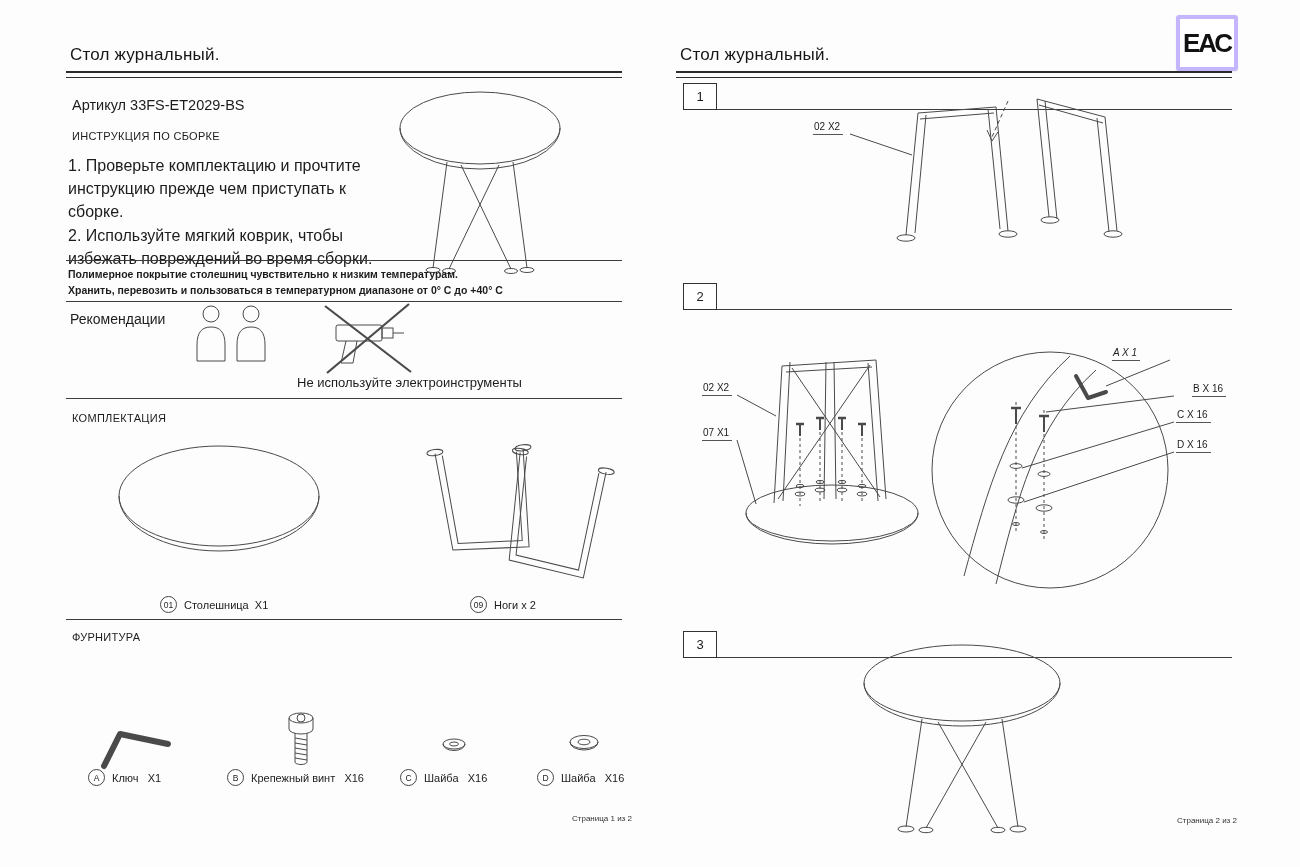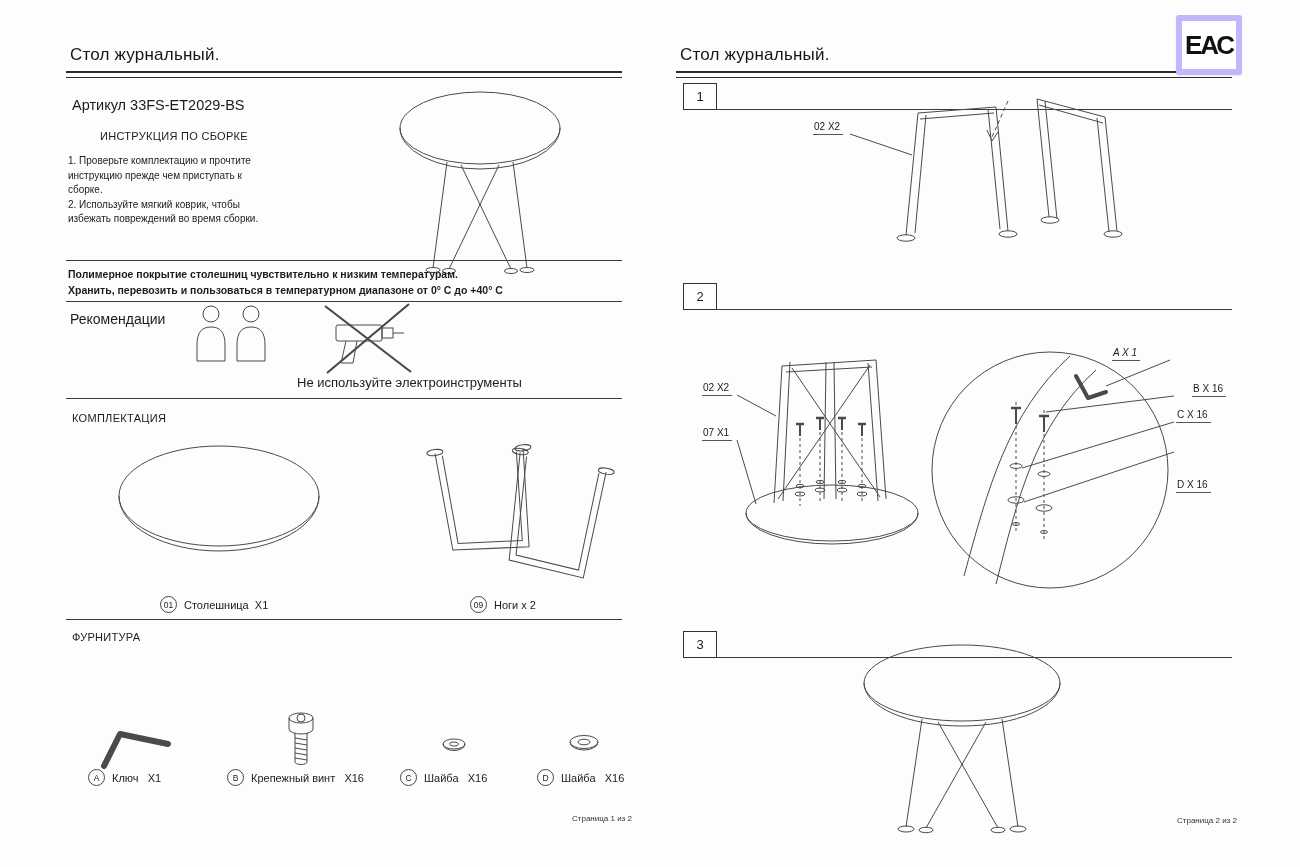--- a/index.html
+++ b/index.html
@@ -7,45 +7,45 @@
     width:1300px;height:867px;background:#fdfdfd;position:relative;overflow:hidden;
     font-family:"Liberation Sans","DejaVu Sans",sans-serif;color:#1c1c1c;
   }
   .abs{position:absolute;}
   .rule{position:absolute;height:1px;background:#3c3c3c;}
   .drule{position:absolute;height:4px;border-top:2px solid #2c2c2c;border-bottom:1px solid #2c2c2c;}
   .title{font-size:17px;letter-spacing:.2px;color:#161616;}
   .article{font-size:14.5px;}
   .sec-h{font-size:11px;letter-spacing:.3px;}
   .pre{white-space:pre;line-height:1.45;}
-  .body-txt{font-size:10px;}
+  .body-txt{font-size:16px;}
   .warn{font-size:10.5px;font-weight:bold;line-height:1.55;}
   .rec{font-size:14px;}
   .note{font-size:13px;}
   .badge{display:inline-flex;width:15px;height:15px;border:1px solid #444;border-radius:50%;
          align-items:center;justify-content:center;font-size:8.5px;flex:0 0 auto;background:#fff;}
   .part-item{display:flex;align-items:center;gap:7px;font-size:11px;white-space:pre;}
   .stepbox{position:absolute;width:34px;height:27px;border:1px solid #333;display:flex;
            align-items:center;justify-content:center;font-size:13px;background:#fff;box-sizing:border-box;}
   .lbl{position:absolute;font-size:10px;border-bottom:1px solid #555;padding:0 3px 2px 1px;}
   .footer{position:absolute;font-size:8px;color:#333;}
-  .eac{position:absolute;width:54px;height:48px;border:6px solid #c4b5fd;border-radius:3px;
+  .eac{position:absolute;width:54px;height:48px;border:4px solid #c4b5fd;border-radius:3px;
        display:flex;align-items:center;justify-content:center;font-size:26px;font-weight:bold;
        letter-spacing:-2px;color:#111;background:#fff;box-shadow:0 1px 2px rgba(0,0,0,.08);}
   svg.draw{position:absolute;overflow:visible;}
   svg.draw *{stroke:#4a4a4a;fill:none;}
 </style>
 </head>
 <body>
 
 <div class="abs title" style="left:70px;top:45px;">Стол журнальный.</div>
 <div class="drule" style="left:66px;top:71px;width:556px;"></div>
 
 <div class="abs article" style="left:72px;top:97px;">Артикул  33FS-ET2029-BS</div>
-<div class="abs sec-h" style="left:72px;top:130px;margin-left:28px;">ИНСТРУКЦИЯ ПО СБОРКЕ</div>
+<div class="abs sec-h" style="left:72px;top:130px;">ИНСТРУКЦИЯ ПО СБОРКЕ</div>
 <div class="abs body-txt pre" style="left:68px;top:154px;">1. Проверьте комплектацию и прочтите
 инструкцию прежде чем приступать к
 сборке.
 2. Используйте мягкий коврик, чтобы
 избежать повреждений во время сборки.</div>
 
 <svg class="draw" style="left:393px;top:88px;" width="175" height="197" viewBox="0 0 175 197">
   <ellipse cx="87" cy="40" rx="80" ry="36"></ellipse>
   <path d="M7,40 A80,41 0 0 0 167,40"></path>
   <line x1="54" y1="74" x2="40" y2="180"></line>
@@ -262,21 +262,21 @@
   <ellipse cx="354" cy="190" rx="8" ry="3.2"></ellipse>
   <ellipse cx="326" cy="206" rx="3.5" ry="1.5"></ellipse>
   <ellipse cx="354" cy="214" rx="3.5" ry="1.5"></ellipse>
 </svg>
 
 <div class="lbl" style="left:702px;top:382px;">02 X2</div>
 <div class="lbl" style="left:702px;top:427px;">07 X1</div>
 <div class="lbl" style="left:1112px;top:347px;font-style:italic;">A X 1</div>
 <div class="lbl" style="left:1176px;top:383px;margin-left:16px;">B X 16</div>
 <div class="lbl" style="left:1176px;top:409px;">C X 16</div>
-<div class="lbl" style="left:1176px;top:439px;margin-top:40px;">D X 16</div>
+<div class="lbl" style="left:1176px;top:439px;">D X 16</div>
 
 <div class="stepbox" style="left:683px;top:631px;">3</div>
 <div class="rule" style="left:717px;top:657px;width:515px;"></div>
 
 <svg class="draw" style="left:856px;top:637px;" width="212" height="206" viewBox="0 0 212 206">
   <ellipse cx="106" cy="46" rx="98" ry="38"></ellipse>
   <path d="M8,46 A98,43 0 0 0 204,46"></path>
   <line x1="66" y1="82" x2="50" y2="190"></line>
   <line x1="146" y1="82" x2="162" y2="190"></line>
   <line x1="82" y1="85" x2="142" y2="191"></line>

